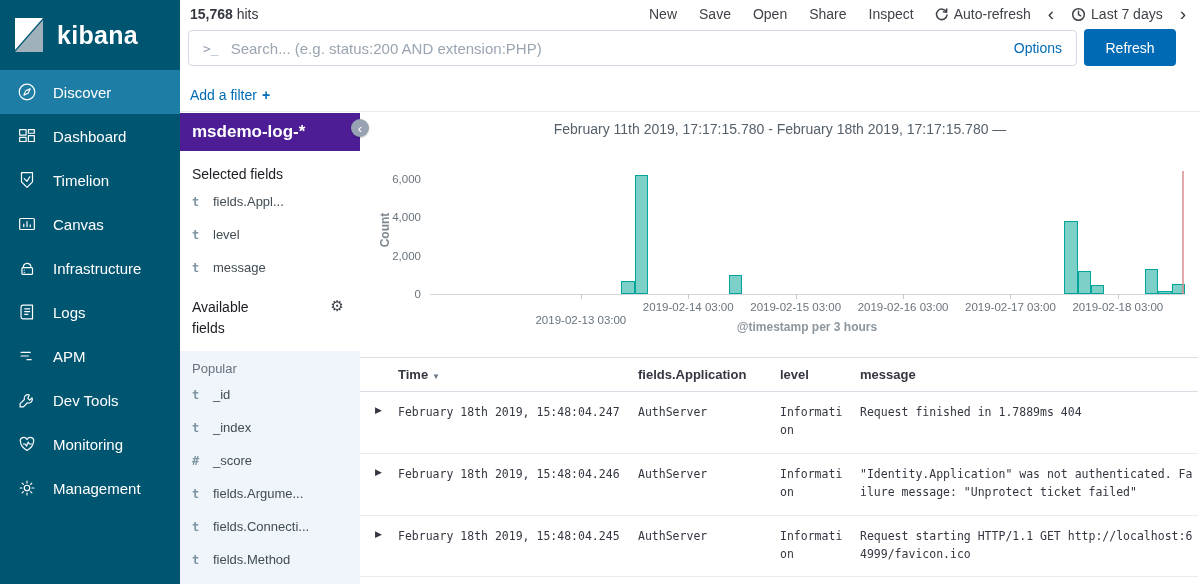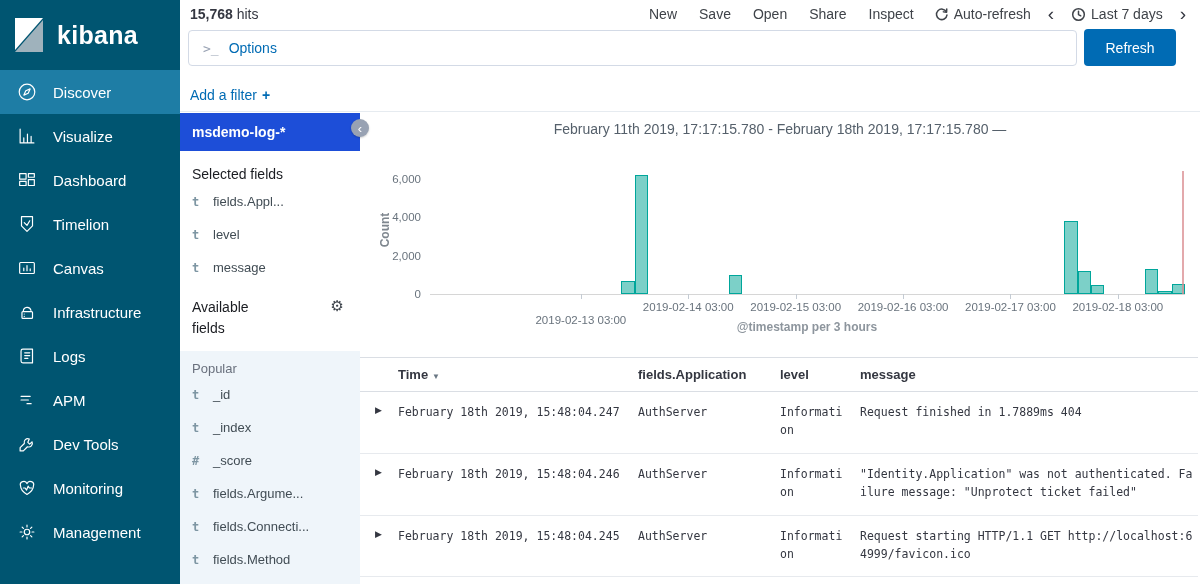--- a/index.html
+++ b/index.html
@@ -34,22 +34,22 @@
   .options-link{color:#006BB4;font-size:14px;padding-right:14px;cursor:pointer;}
   .refresh-btn{position:absolute;left:904px;top:29px;width:92px;height:37px;background:#006BB4;color:#fff;
     border-radius:4px;font-size:14px;display:flex;align-items:center;justify-content:center;cursor:pointer;}
   .filter-row{position:absolute;left:0;top:79px;height:33px;width:100%;box-sizing:border-box;
     display:flex;align-items:center;padding-left:10px;border-bottom:1px solid #E6EBF0;}
   .add-filter{color:#006BB4;font-size:14px;cursor:pointer;}
   .plus{color:#006BB4;font-weight:700;margin-left:5px;font-size:14px;cursor:pointer;}
   
   #fields-panel{position:absolute;left:180px;top:113px;width:180px;bottom:0;background:#fff;
     display:flex;flex-direction:column;}
-  .index-header{height:38px;flex:none;background:#1d4ed8;color:#fff;display:flex;align-items:center;
-    padding:0 12px;font-size:14px;font-weight:700;cursor:pointer;}
+  .index-header{height:38px;flex:none;background:#4c1d95;color:#fff;display:flex;align-items:center;
+    padding:0 12px;font-size:17px;font-weight:700;cursor:pointer;}
   .section-title{font-size:14px;color:#1A1C21;padding:15px 12px 3px;}
   .field-item{display:flex;align-items:center;gap:10px;padding:9px 12px;cursor:pointer;}
   .badge{width:11px;font-weight:700;color:#7E96A3;font-size:12px;font-family:"DejaVu Sans Mono",monospace;}
   .fname{font-size:13px;color:#414C54;}
   .available-wrap{position:relative;padding:13px 12px 6px;}
   .available-title{font-size:14px;color:#1A1C21;width:84px;line-height:1.5;}
   .gear{position:absolute;right:16px;top:13px;font-size:15px;color:#3E444C;cursor:pointer;}
   .popular-section{flex:1;background:#EFF5FA;margin-top:6px;}
   .popular-title{padding:10px 12px 2px;color:#69707D;font-size:13px;}
   
@@ -102,29 +102,20 @@
   </div>
   <nav id="sidebar-nav">
       <div class="nav-item active">
         <span class="nav-icon">
           <svg viewBox="0 0 24 24">
             <circle cx="12" cy="12" r="8.5"></circle>
             <path d="M15.4 8.6l-2.1 4.7-4.7 2.1 2.1-4.7z"></path>
           </svg>
         </span>
         <span>Discover</span>
-      </div>
-      <div class="nav-item">
-        <span class="nav-icon">
-          <svg viewBox="0 0 24 24">
-            <path d="M4.5 4.5v15h15"></path>
-            <path d="M8.5 19v-5M12.5 19v-9M16.5 19v-6.5"></path>
-          </svg>
-        </span>
-        <span>Visualize</span>
       </div>
       <div class="nav-item">
         <span class="nav-icon">
           <svg viewBox="0 0 24 24">
             <rect x="4" y="5" width="7" height="6"></rect>
             <rect x="13.5" y="5" width="6.5" height="4"></rect>
             <rect x="4" y="13.5" width="7" height="4.5"></rect>
             <rect x="13.5" y="11.5" width="6.5" height="6.5"></rect>
           </svg>
         </span>
@@ -229,20 +220,21 @@
       <svg width="15" height="15" viewBox="0 0 16 16">
         <circle cx="8" cy="8" r="6.2" fill="none"></circle>
         <path d="M8 4.6 V8 L10.4 9.4" fill="none"></path>
       </svg>
       <span>Last 7 days</span>
     </span>
     <span class="chev">›</span>
   </div>
   <div class="search-box">
     <span class="prompt">&gt;_</span>
+    <input class="search-input" type="text" placeholder="Search... (e.g. status:200 AND extension:PHP)" style="">
     <span class="options-link">Options</span>
   </div>
   <div class="refresh-btn">Refresh</div>
   <div class="filter-row">
     <span class="add-filter">Add a filter</span>
     <span class="plus">+</span>
   </div>
 </div>
 
 <div id="fields-panel">

